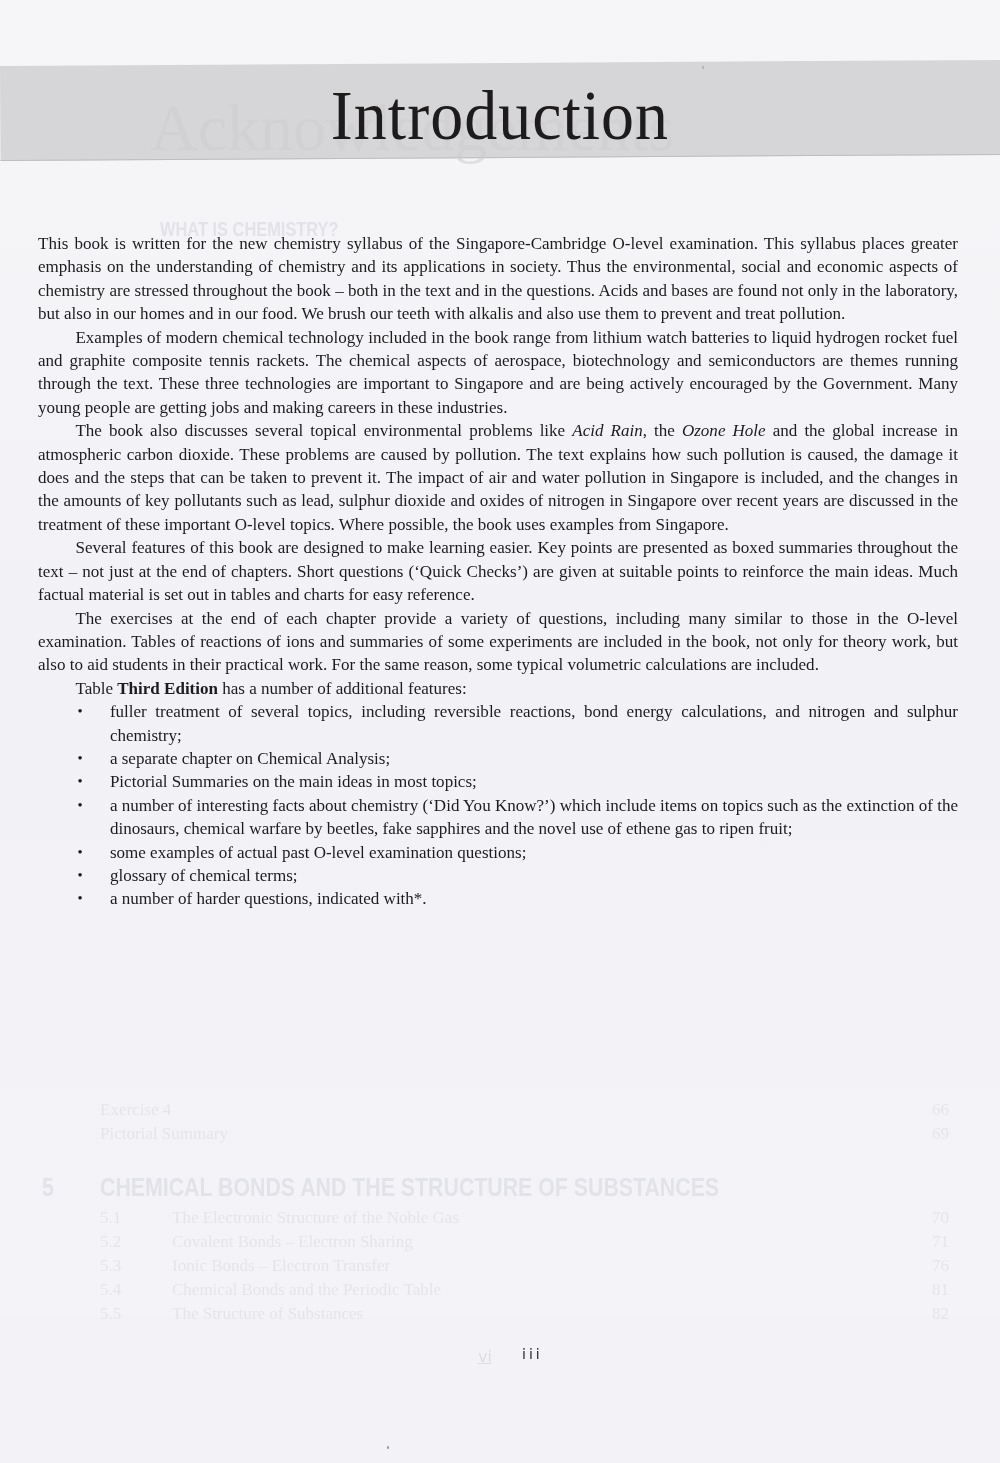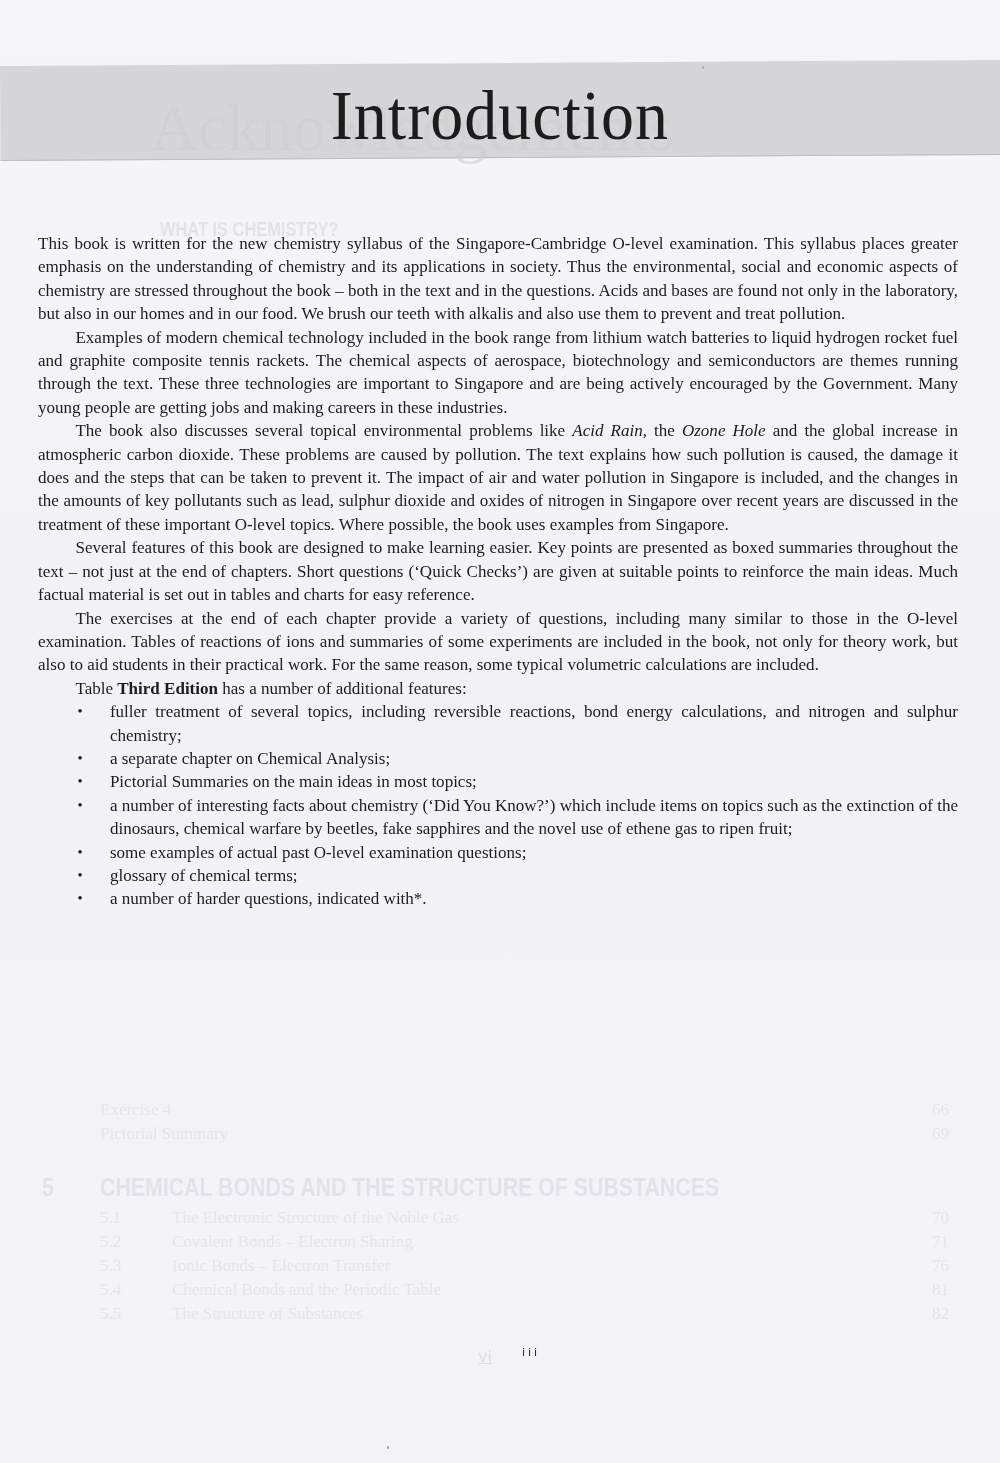--- a/index.html
+++ b/index.html
@@ -96,21 +96,21 @@
       position: absolute;
       left: 40px;
       top: 0;
       font-size: 15px;
     }
     .page-number {
       position: absolute;
       left: 522px;
       top: 1346px;
       font-family: "DejaVu Sans", "Liberation Sans", sans-serif;
-      font-size: 11px;
+      font-size: 14px;
       letter-spacing: 3px;
       color: #2a2a2a;
     }
     .ghost-pageno {
       position: absolute;
       left: 478px;
       top: 1347px;
       font-family: "DejaVu Sans", sans-serif;
       font-size: 16px;
       color: #dcdce3;

